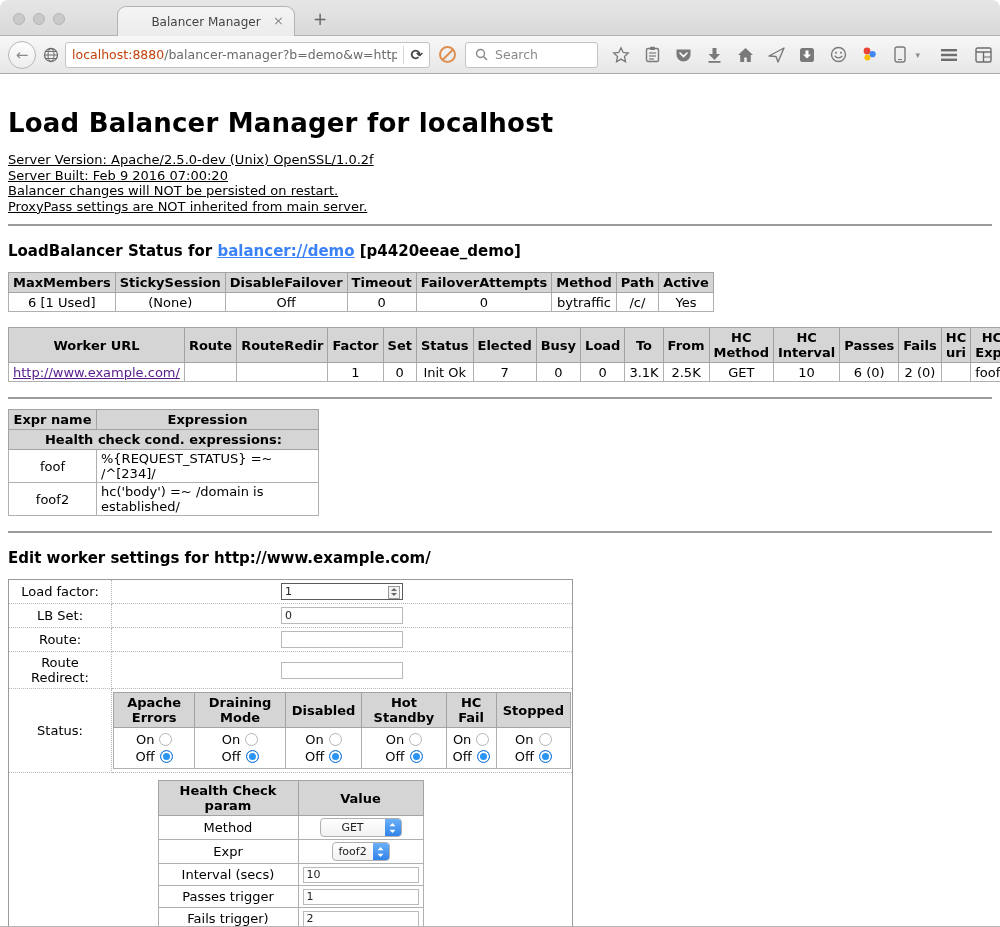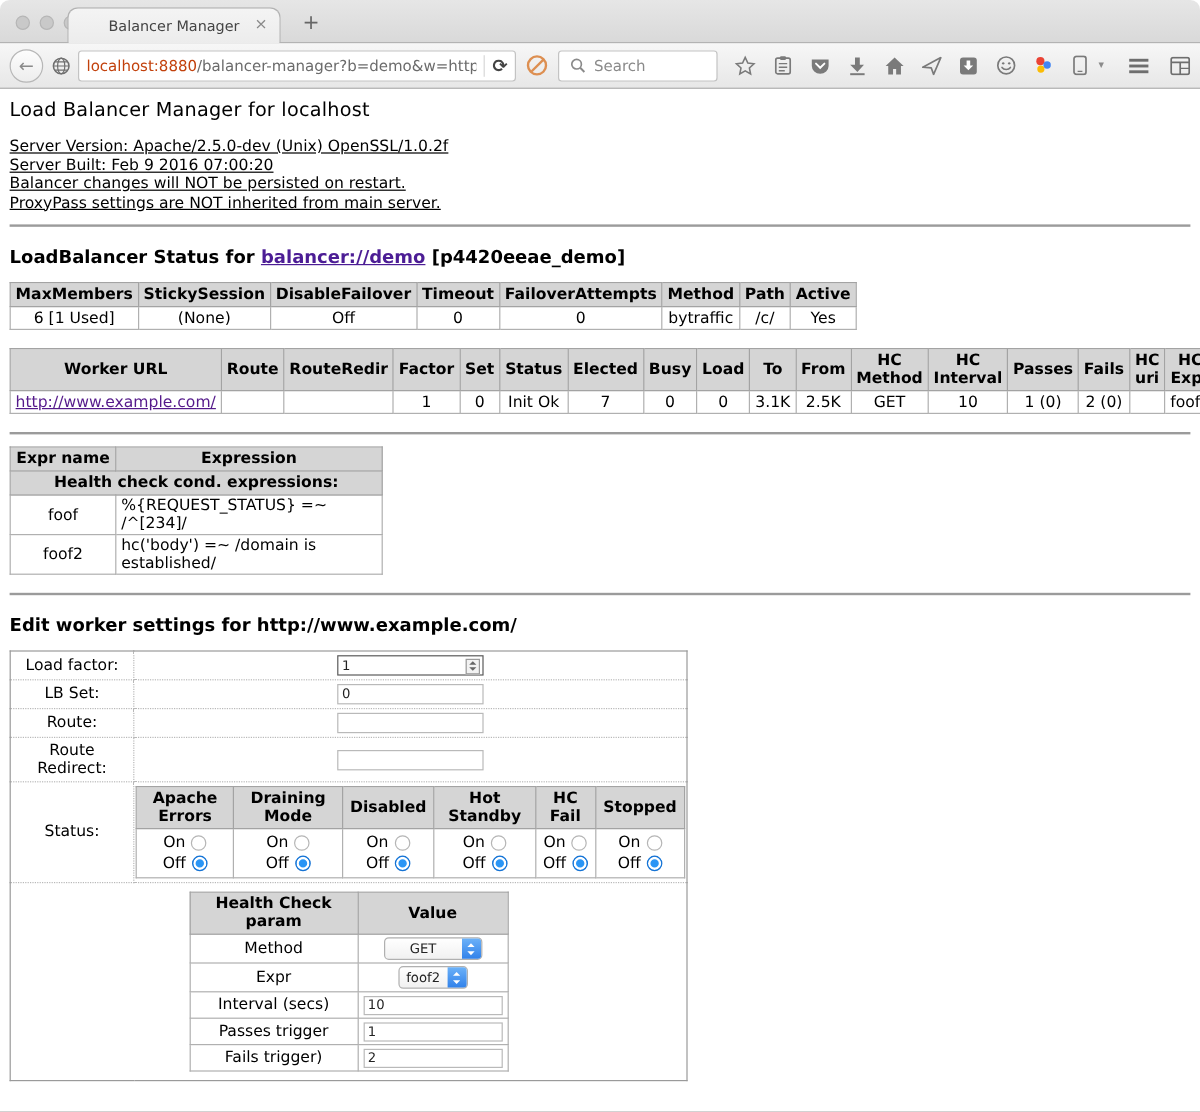--- a/index.html
+++ b/index.html
@@ -5,21 +5,21 @@
   * { box-sizing: border-box; margin: 0; padding: 0; }
   html,body { width:1000px; height:927px; background:#fff; font-family:"DejaVu Sans", sans-serif; }
   .window { width:1000px; height:927px; border-radius:8px 8px 0 0; overflow:hidden; background:#fff;
             border-bottom:1px solid #b5b5b5; }
 
   
   .tabbar { height:36px; background:linear-gradient(#e6e6e6,#d9d9d9); position:relative;
             border-bottom:1px solid #b3b3b3; display:flex; align-items:flex-end; }
   .traffic { position:absolute; left:13px; top:13px; display:flex; gap:8px; }
   .light { width:12px; height:12px; border-radius:50%; background:#c9c9c9; border:1px solid #b6b6b6; }
-  .tab { margin-left:56px; width:178px; height:30px; background:linear-gradient(#f4f4f4,#ececec);
+  .tab { margin-left:117px; width:178px; height:30px; background:linear-gradient(#f4f4f4,#ececec);
          border:1px solid #b3b3b3; border-bottom:none; border-radius:9px 9px 0 0;
          display:flex; align-items:center; justify-content:center; position:relative; margin-bottom:-1px; z-index:2; }
   .tab-title { font-size:12px; color:#444; }
   .tab-close { position:absolute; right:10px; top:7px; font-size:13px; color:#8a8a8a; line-height:13px; cursor:default; }
   .newtab { font-size:17px; color:#666; margin-left:18px; margin-bottom:6px; }
 
   
   .navbar { height:38px; background:linear-gradient(#f7f7f7,#e7e7e7); border-bottom:1px solid #a9a9a9;
             display:flex; align-items:center; padding:0 8px; gap:6px; }
   .backbtn { width:28px; height:28px; border-radius:50%; border:1px solid #b7b7b7;
@@ -40,25 +40,25 @@
   .searchbox input { border:none; outline:none; width:95px; font-size:12.5px; color:#ec4899; font-family:"DejaVu Sans", sans-serif; background:transparent; }
   .searchbox input::placeholder { color:#8a8a8a; }
   .navicons { display:flex; align-items:center; gap:13px; margin-left:8px; }
   .icon { width:18px; height:18px; display:flex; align-items:center; justify-content:center; }
   .icon svg { display:block; }
   .caret { font-size:9px; color:#8b8b8b; margin-left:-7px; }
   .menuicons { display:flex; align-items:center; gap:16px; margin-left:14px; }
 
   
   .content { padding:0 8px; background:#fff; color:#000; }
-  h1.pagetitle { font-size:16px; font-weight:normal; margin:8px 0 14px 0; letter-spacing:0.2px; }
+  h1.pagetitle { font-size:26px; font-weight:bold; margin:34px 0 14px 0; letter-spacing:0.2px; }
   .info { font-size:13px; line-height:15.5px;text-decoration:underline; }
   hr.rule { border:none; border-top:2px solid #9b9b9b; margin:10px 0; }
   .sect-heading { font-size:15px; font-weight:bold; margin:16px 0 12px 0; }
-  .sect-heading a { color:#4c1d95; text-decoration:underline; }
+  .sect-heading a { color:#3b82f6; text-decoration:underline; }
 
   table.htbl { border-collapse:collapse; font-size:13px; margin-bottom:15px; }
   table.htbl th { background:#d5d5d5; font-weight:bold; border:1px solid #a3a3a3; padding:2px 4px; text-align:center; }
   table.htbl td { border:1px solid #b0b0b0; padding:1px 4px; text-align:center; height:19px; }
   table.htbl td.left { text-align:left; }
   table.htbl a { color:#551a8b; text-decoration:underline; }
 
   
   table.formtbl { border-collapse:collapse; width:565px; font-size:13px; border:1px solid #9a9a9a; margin-bottom:12px; }
   table.formtbl > tbody > tr > td { border:1px dotted #b8b8b8; padding:3px 4px; }
@@ -296,21 +296,21 @@
           <td>1</td>
           <td>0</td>
           <td>Init Ok</td>
           <td>7</td>
           <td>0</td>
           <td>0</td>
           <td>3.1K</td>
           <td>2.5K</td>
           <td>GET</td>
           <td>10</td>
-          <td>1 (0)</td>
+          <td>6 (0)</td>
           <td>2 (0)</td>
           <td></td>
           <td>foof2</td>
         </tr>
       </tbody>
     </table>
 
     <hr class="rule">
 
     <table class="htbl">

